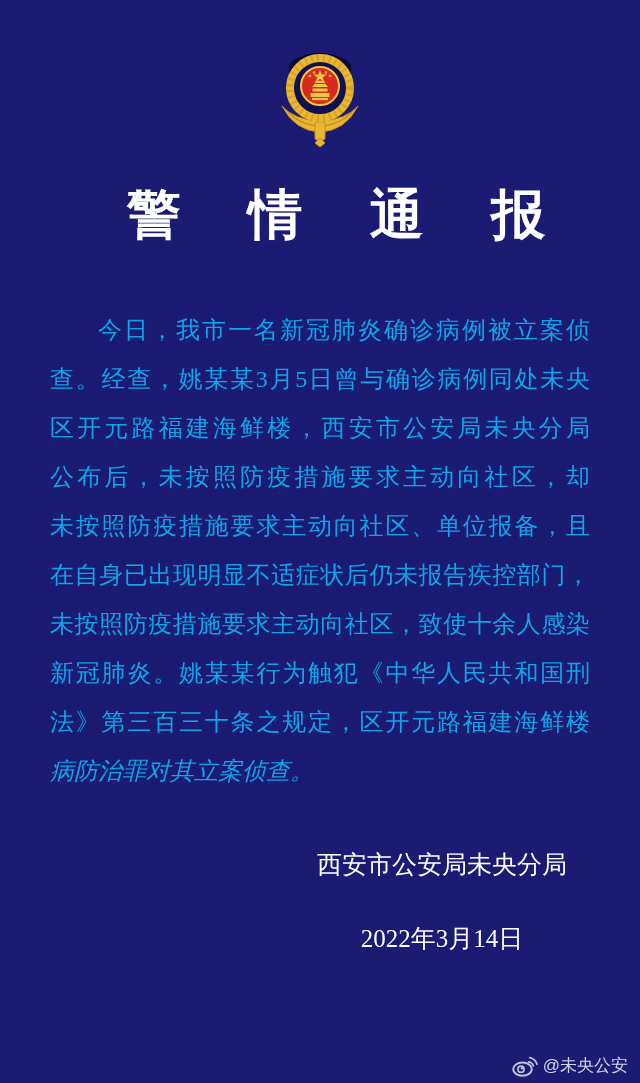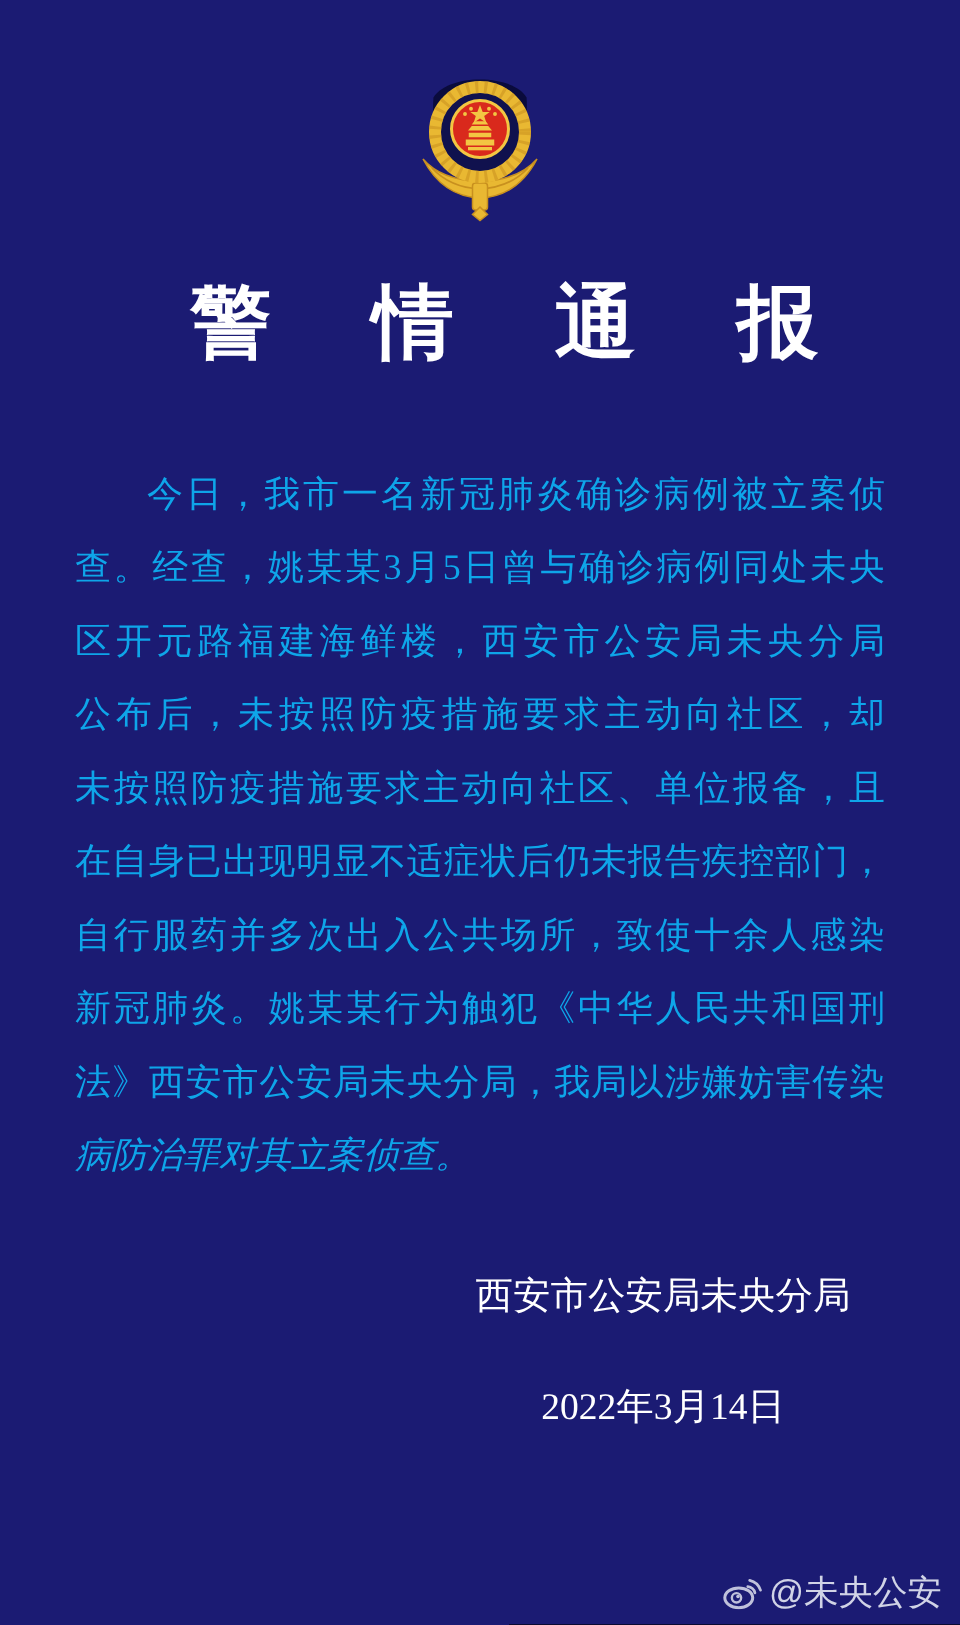--- a/index.html
+++ b/index.html
@@ -72,21 +72,21 @@
 
   
   .watermark {
     position: absolute;
     right: 12px;
     bottom: 6px;
     display: flex;
     align-items: center;
     gap: 5px;
     color: rgba(240, 243, 250, 0.85);
-    font-size: 23px;
+    font-size: 17px;
     font-family: "Liberation Sans", "DejaVu Sans", sans-serif;
   }
   .watermark svg { display: block; opacity: 0.88; }
 </style>
 </head>
 <body>
 
 <div class="page">
 
   <div class="badge">
@@ -130,25 +130,25 @@
       <div class="line">查。经查，姚某某3月5日曾与确诊病例同处未央</div>
 
       <div class="line">区开元路福建海鲜楼，西安市公安局未央分局</div>
 
       <div class="line">公布后，未按照防疫措施要求主动向社区，却</div>
 
       <div class="line">未按照防疫措施要求主动向社区、单位报备，且</div>
 
       <div class="line">在自身已出现明显不适症状后仍未报告疾控部门，</div>
 
-      <div class="line">自行服药并多次出入公共场所，致使十余人感染</div>
+      <div class="line">未按照防疫措施要求主动向社区，致使十余人感染</div>
 
       <div class="line">新冠肺炎。姚某某行为触犯《中华人民共和国刑</div>
 
-      <div class="line">法》西安市公安局未央分局，我局以涉嫌妨害传染</div>
+      <div class="line">法》第三百三十条之规定，区开元路福建海鲜楼</div>
 
       <div class="line">病防治罪对其立案侦查。</div>
     </div>
 
   <div class="signoff">
     <div class="sig-org">西安市公安局未央分局</div>
     <div class="sig-date">2022年3月14日</div>
   </div>
 
   <div class="watermark">

